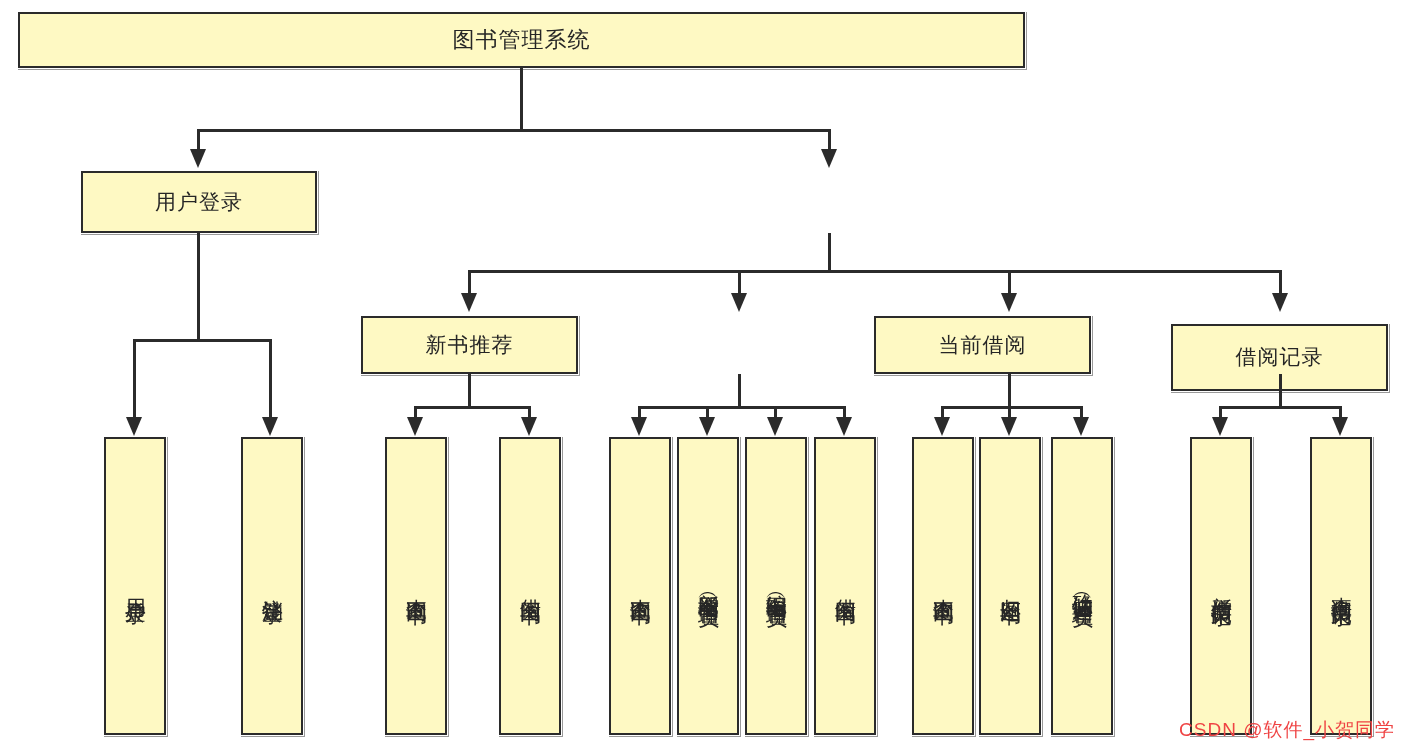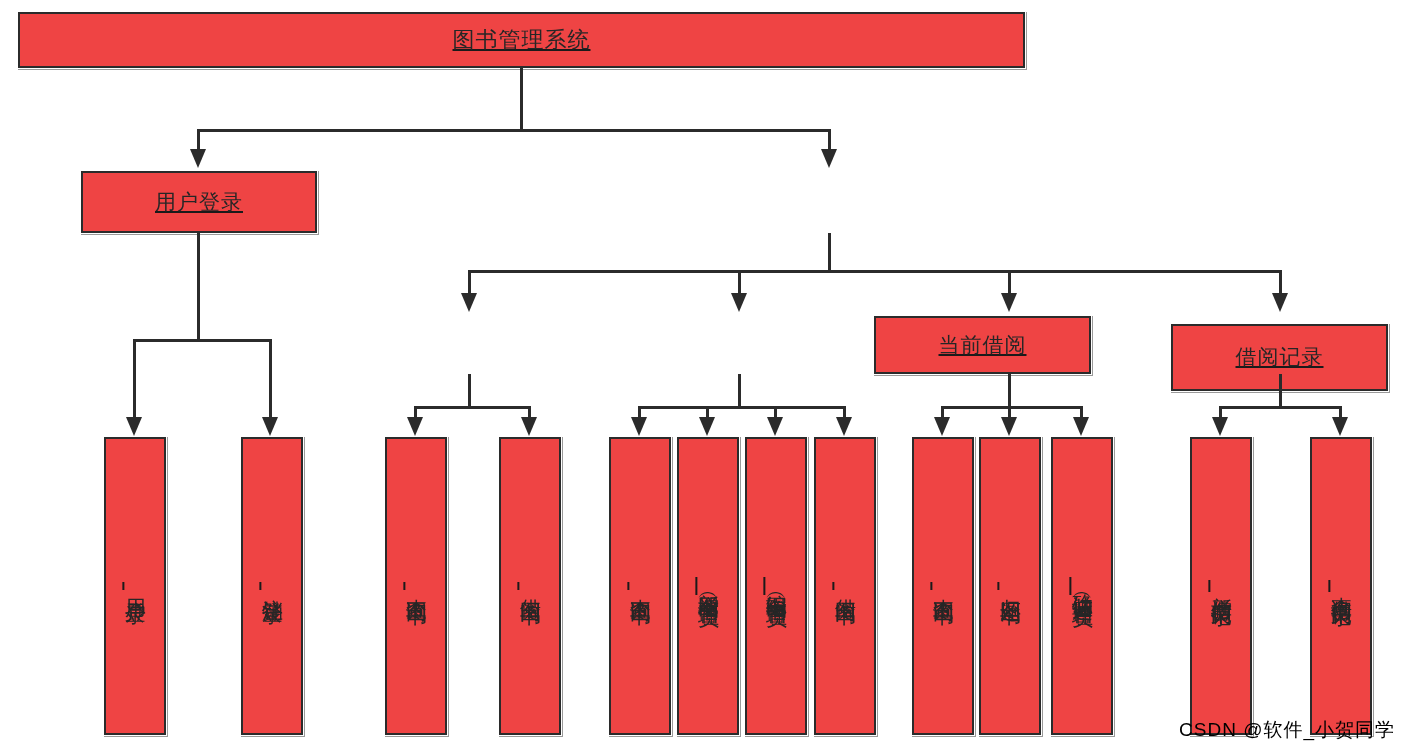--- a/index.html
+++ b/index.html
@@ -11,28 +11,27 @@
     position:relative;
     width:1405px;
     height:747px;
     background:#ffffff;
     overflow:hidden;
   }
   
   .node{
     position:absolute;
     box-sizing:border-box;
-    background:#ef4444;
+    background:#fef9c3;
     border:2px solid #2b2b2b;
     box-shadow:0 0 0 1px #ffffff, 1px 1px 0 1px #9a9a9a;
     display:flex;
     align-items:center;
     justify-content:center;
     text-align:center;
-    text-decoration:underline;
   }
   .node .label{
     font-size:21px;
     line-height:1.25;
     letter-spacing:1px;
     color:#262626;
     white-space:nowrap;
   }
   .node.root .label{font-size:22px;}
   .node.leaf{
@@ -59,21 +58,21 @@
     border-left:8px solid transparent;
     border-right:8px solid transparent;
     border-top:19px solid #2b2b2b;
   }
   
   #watermark{
     position:absolute;
     right:10px;
     bottom:4px;
     font-size:19px;
-    color:#000000;
+    color:#ef4444;
     letter-spacing:1px;
     white-space:nowrap;
     pointer-events:none;
   }
 </style>
 </head>
 <body>
 
 <div id="canvas">
 
@@ -106,20 +105,23 @@
   <div class="edge h" style="left:468px;top:270px;width:814px;height:3px;"></div>
   <div class="edge v" style="left:468px;top:270px;width:3px;height:25px;"></div>
   <div class="edge v" style="left:738px;top:270px;width:3px;height:25px;"></div>
   <div class="edge v" style="left:1008px;top:270px;width:3px;height:25px;"></div>
   <div class="edge v" style="left:1279px;top:270px;width:3px;height:25px;"></div>
   <div class="arrow" style="left:461px;top:293px;"></div>
   <div class="arrow" style="left:731px;top:293px;"></div>
   <div class="arrow" style="left:1001px;top:293px;"></div>
   <div class="arrow" style="left:1272px;top:293px;"></div>
 
+  <div class="node" style="left:361px;top:316px;width:217px;height:58px;">
+    <span class="label">新书推荐</span>
+  </div>
   <div class="node" style="left:874px;top:316px;width:217px;height:58px;">
     <span class="label">当前借阅</span>
   </div>
   <div class="node" style="left:1171px;top:324px;width:217px;height:67px;text-align:right;">
     <span class="label">借阅记录</span>
   </div>
 
   <div class="edge v" style="left:468px;top:374px;width:3px;height:35px;"></div>
   <div class="edge h" style="left:414px;top:406px;width:117px;height:3px;"></div>
   <div class="edge v" style="left:414px;top:406px;width:3px;height:13px;"></div>

